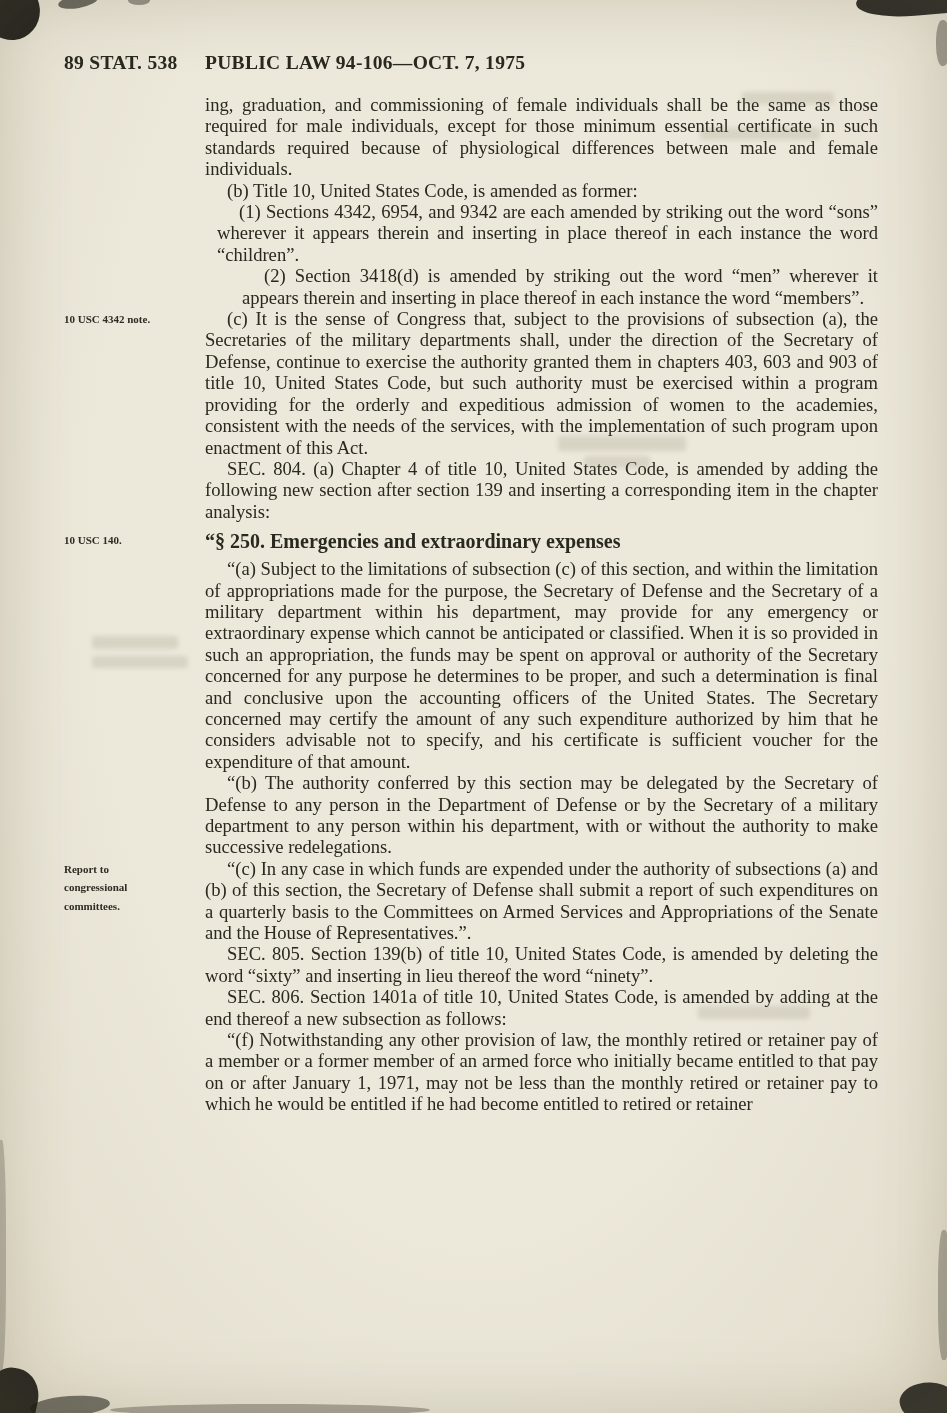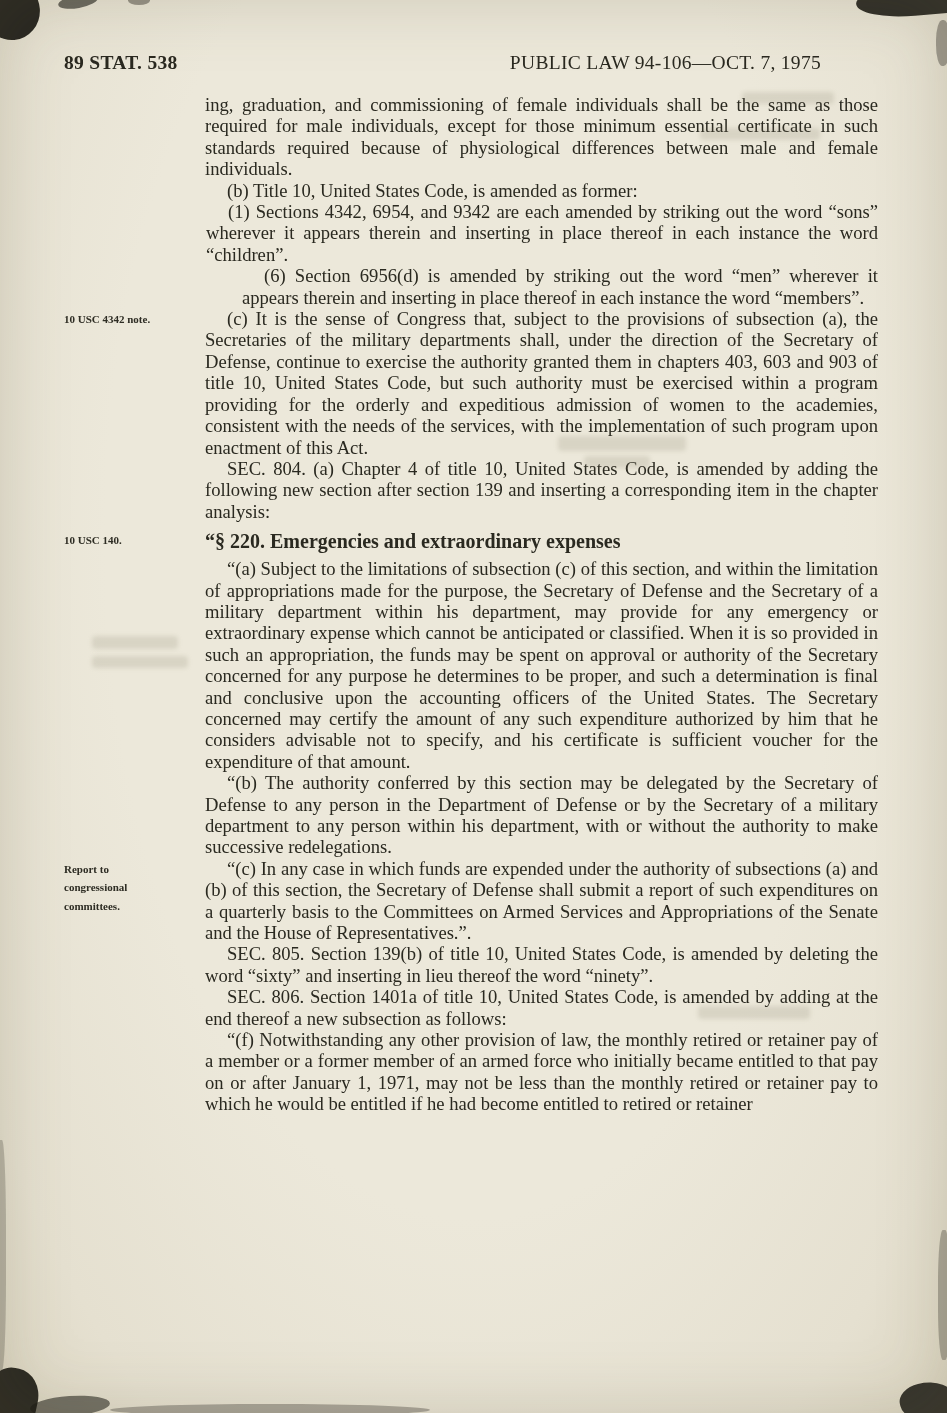--- a/index.html
+++ b/index.html
@@ -31,40 +31,40 @@
     font-weight: bold;
     font-size: 19.5px;
     letter-spacing: 0.3px;
     white-space: nowrap;
   }
   .law-title {
     position: absolute;
     left: 205px;
     top: 52px;
     width: 616px;
-    text-align: right;
-    font-weight: normal;
+    text-align: left;
+    font-weight: bold;
     font-size: 19.5px;
     letter-spacing: 0.3px;
     white-space: nowrap;
   }
 
   
   .main-column {
     position: absolute;
     left: 205px;
     top: 94px;
     width: 673px;
     text-align: justify;
     font-size: 18.6px;
     line-height: 21.4px;
   }
   .para { margin: 0; text-indent: 22px; }
   .para.flush { text-indent: 0; }
-  .para.item1 { margin-left: 1px; text-indent: 22px; }
+  .para.item1 { margin-left: 12px; text-indent: 22px; }
   .para.item2 { margin-left: 37px; text-indent: 22px; }
 
   .section-heading {
     margin: 7px 0 5px 0;
     font-weight: bold;
     font-size: 20px;
     line-height: 24px;
     text-align: left;
     text-indent: 0;
   }
@@ -102,32 +102,32 @@
 <div class="page">
 
   <div class="stat-label">89 STAT. 538</div>
   <div class="law-title">PUBLIC LAW 94-106—OCT. 7, 1975</div>
 
   <div class="main-column">
 
     <p class="para flush">ing, graduation, and commissioning of female individuals shall be the same as those required for male individuals, except for those minimum essential certificate in such standards required because of physiological differences between male and female individuals.</p>
     <p class="para">(b) Title 10, United States Code, is amended as former:</p>
     <p class="para item1">(1) Sections 4342, 6954, and 9342 are each amended by striking out the word “sons” wherever it appears therein and inserting in place thereof in each instance the word “children”.</p>
-    <p class="para item2">(6) Section 6956(d) is amended by striking out the word “men” wherever it appears therein and inserting in place thereof in each instance the word “members”.</p>
+    <p class="para item2">(2) Section 3418(d) is amended by striking out the word “men” wherever it appears therein and inserting in place thereof in each instance the word “members”.</p>
 
     <div class="note-anchor">
       <div class="margin-note">10 USC 4342 note.</div>
       <p class="para">(c) It is the sense of Congress that, subject to the provisions of subsection (a), the Secretaries of the military departments shall, under the direction of the Secretary of Defense, continue to exercise the authority granted them in chapters 403, 603 and 903 of title 10, United States Code, but such authority must be exercised within a program providing for the orderly and expeditious admission of women to the academies, consistent with the needs of the services, with the implementation of such program upon enactment of this Act.</p>
     </div>
 
     <p class="para">SEC. 804. (a) Chapter 4 of title 10, United States Code, is amended by adding the following new section after section 139 and inserting a corresponding item in the chapter analysis:</p>
 
     <div class="note-anchor">
       <div class="margin-note">10 USC 140.</div>
-      <p class="section-heading">“§ 220. Emergencies and extraordinary expenses</p>
+      <p class="section-heading">“§ 250. Emergencies and extraordinary expenses</p>
     </div>
 
     <p class="para">“(a) Subject to the limitations of subsection (c) of this section, and within the limitation of appropriations made for the purpose, the Secretary of Defense and the Secretary of a military department within his department, may provide for any emergency or extraordinary expense which cannot be anticipated or classified. When it is so provided in such an appropriation, the funds may be spent on approval or authority of the Secretary concerned for any purpose he determines to be proper, and such a determination is final and conclusive upon the accounting officers of the United States. The Secretary concerned may certify the amount of any such expenditure authorized by him that he considers advisable not to specify, and his certificate is sufficient voucher for the expenditure of that amount.</p>
     <p class="para">“(b) The authority conferred by this section may be delegated by the Secretary of Defense to any person in the Department of Defense or by the Secretary of a military department to any person within his department, with or without the authority to make successive redelegations.</p>
 
     <div class="note-anchor">
       <div class="margin-note">Report to congressional committees.</div>
       <p class="para">“(c) In any case in which funds are expended under the authority of subsections (a) and (b) of this section, the Secretary of Defense shall submit a report of such expenditures on a quarterly basis to the Committees on Armed Services and Appropriations of the Senate and the House of Representatives.”.</p>
     </div>
 

